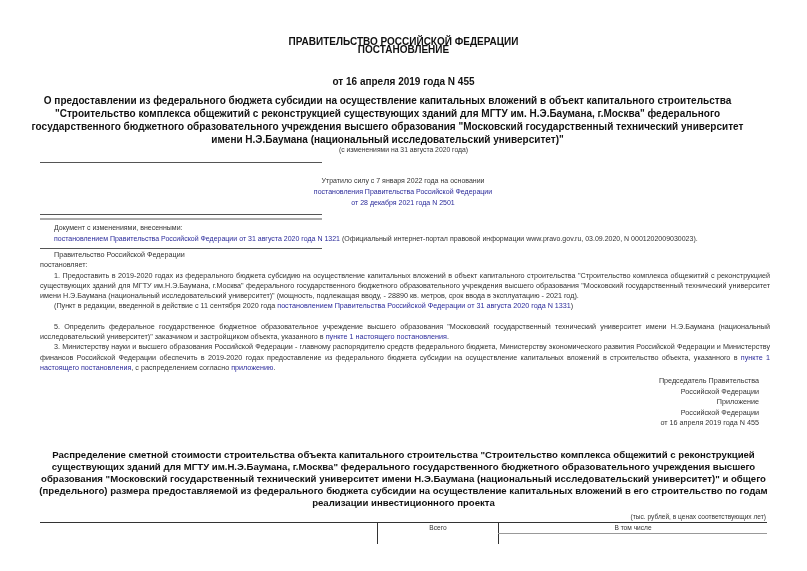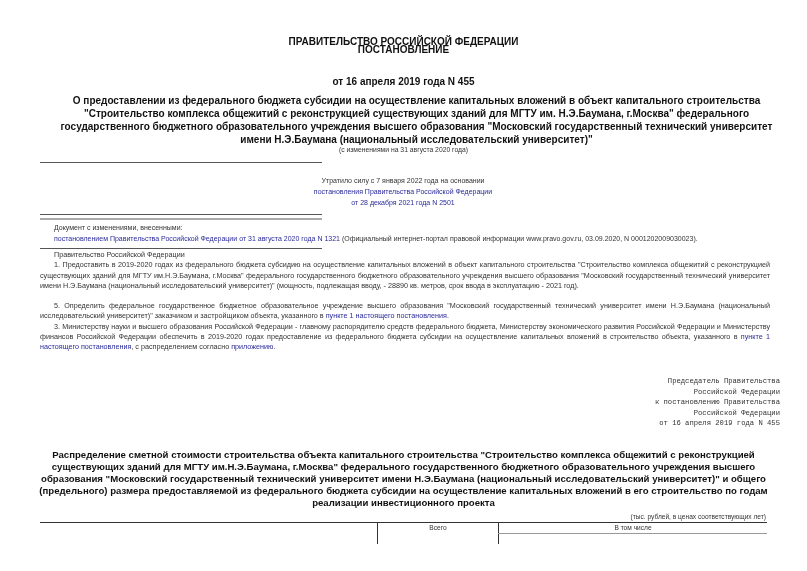--- a/index.html
+++ b/index.html
@@ -1,21 +1,21 @@
 <!DOCTYPE html>
 <html><head>
 <meta charset="utf-8">
 <style>
   html, body { margin:0; padding:0; background:#ffffff; }
   body { width:807px; height:571px; overflow:hidden; position:relative;
          font-family:"Liberation Sans", sans-serif; color:#222; }
   .abs { position:absolute; }
   .center { text-align:center; }
   .t-head { font-size:10px; font-weight:bold; left:0; width:807px; text-align:center; color:#111; }
-  .t-title { font-size:10px; font-weight:bold; left:53px; width:727px; text-align:center; line-height:13px; color:#111; }
+  .t-title { font-size:10px; font-weight:bold; left:24px; width:727px; text-align:center; line-height:13px; color:#111; }
   .small { font-size:7px; color:#333; }
   .body7 { font-size:7.2px; line-height:10.3px; color:#333; }
   a, .link { color:#2a2a9a; text-decoration:none; }
   .hr { position:absolute; height:0; border-top:1px solid #555; }
   .hr.gray { border-top:2px solid #aaa; }
   .justify { text-align:justify; }
   .indent { text-indent:14px; }
   .right { text-align:right; }
   .tbl-line { position:absolute; background:#333; }
 </style>
@@ -41,30 +41,32 @@
 
 <div class="abs small" style="top:222px; left:54px; width:740px; line-height:11px; font-size:7px;">
   <div>Документ с изменениями, внесенными:</div>
   <div><a href="#" class="link">постановлением Правительства Российской Федерации от 31 августа 2020 года N 1321</a><span> (Официальный интернет-портал правовой информации www.pravo.gov.ru, 03.09.2020, N 0001202009030023).</span></div>
 </div>
 
 <div class="hr" style="top:248px; left:40px; width:282px;"></div>
 
 <div class="abs body7" style="top:250px; left:40px; width:730px;">
   <div class="indent">Правительство Российской Федерации</div>
+  <div>постановляет:</div>
   <div class="indent justify">1. Предоставить в 2019-2020 годах из федерального бюджета субсидию на осуществление капитальных вложений в объект капитального строительства "Строительство комплекса общежитий с реконструкцией существующих зданий для МГТУ им.Н.Э.Баумана, г.Москва" федерального государственного бюджетного образовательного учреждения высшего образования "Московский государственный технический университет имени Н.Э.Баумана (национальный исследовательский университет)" (мощность, подлежащая вводу, - 28890 кв. метров, срок ввода в эксплуатацию - 2021 год).</div>
+  <div class="indent"><span>(Пункт в редакции, введенной в действие с 11 сентября 2020 года </span><a href="#" class="link">постановлением Правительства Российской Федерации от 31 августа 2020 года N 1331</a><span>)</span></div>
   <div style="height:10px;"></div>
   <div class="indent justify"><span>5. Определить федеральное государственное бюджетное образовательное учреждение высшего образования "Московский государственный технический университет имени Н.Э.Баумана (национальный исследовательский университет)" заказчиком и застройщиком объекта, указанного в </span><a href="#" class="link">пункте 1 настоящего постановления</a><span>.</span></div>
   <div class="indent justify"><span>3. Министерству науки и высшего образования Российской Федерации - главному распорядителю средств федерального бюджета, Министерству экономического развития Российской Федерации и Министерству финансов Российской Федерации обеспечить в 2019-2020 годах предоставление из федерального бюджета субсидии на осуществление капитальных вложений в строительство объекта, указанного в </span><a href="#" class="link">пункте 1 настоящего постановления</a><span>, с распределением согласно </span><a href="#" class="link">приложению</a><span>.</span></div>
 </div>
 
-<div class="abs body7 right" style="top:376px; left:512px; width:268px; line-height:10.6px;font-family:Liberation Mono, monospace;">
+<div class="abs body7 right" style="top:376px; left:491px; width:268px; line-height:10.6px;">
   <div>Председатель Правительства</div>
   <div>Российской Федерации</div>
-  <div>к постановлению Правительства</div>
+  <div>Приложение</div>
   <div>Российской Федерации</div>
   <div>от 16 апреля 2019 года N 455</div>
 </div>
 
 <div class="abs t-title" style="top:449px; left:30px; width:747px; font-size:9.6px; line-height:12px;">Распределение сметной стоимости строительства объекта капитального строительства "Строительство комплекса общежитий с реконструкцией существующих зданий для МГТУ им.Н.Э.Баумана, г.Москва" федерального государственного бюджетного образовательного учреждения высшего образования "Московский государственный технический университет имени Н.Э.Баумана (национальный исследовательский университет)" и общего (предельного) размера предоставляемой из федерального бюджета субсидии на осуществление капитальных вложений в его строительство по годам реализации инвестиционного проекта</div>
 
 <div class="abs small right" style="top:513px; left:480px; width:286px; font-size:6.6px;">(тыс. рублей, в ценах соответствующих лет)</div>
 
 <div class="tbl-line" style="top:522px; left:40px; width:727px; height:1px;"></div>
 <div class="tbl-line" style="top:522px; left:377px; width:1px; height:22px;"></div>

